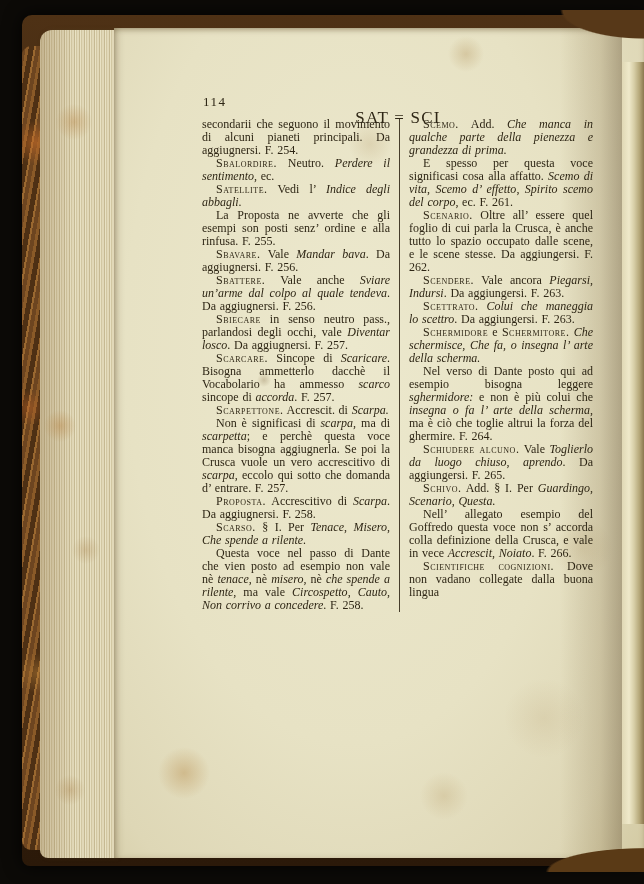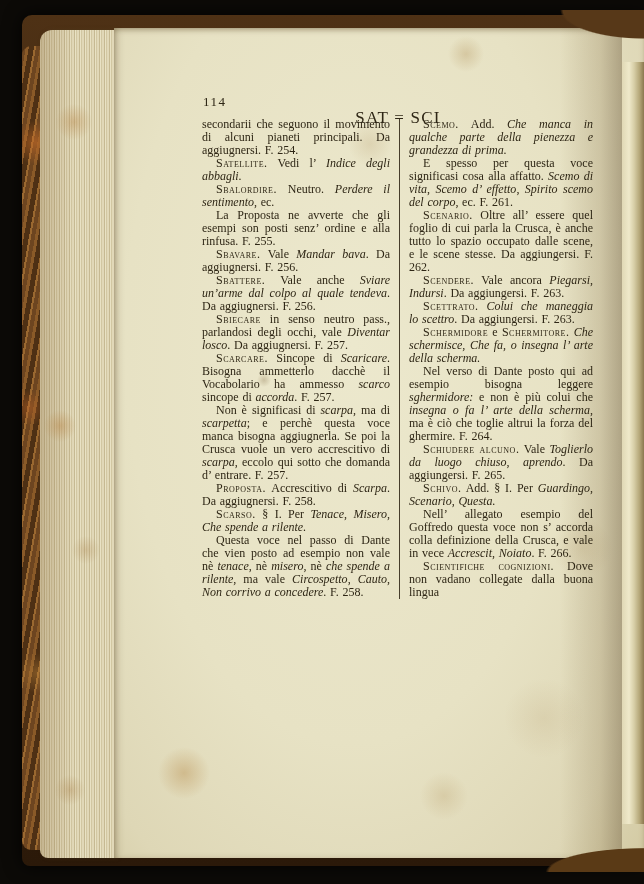--- a/index.html
+++ b/index.html
@@ -113,27 +113,28 @@
     <div class="gutter"></div>
     <div class="sliver"></div>
     <div class="content">
       <div class="header">
         <span class="pagenum">114</span>
         <span class="runhead">SAT = SCI</span>
       </div>
       <div class="columns">
         <div class="col col-left">
             <p class="para noindent"><span class="n">secondarii che seguono il movimento di alcuni pianeti principali. Da aggiugnersi. F. 254.</span></p>
+            <p class="para"><span class="sc">Sbalordire.</span><span class="n"> Neutro. </span><span class="i">Perdere il sentimento</span><span class="n">, ec.</span></p>
             <p class="para"><span class="sc">Satellite.</span><span class="n"> Vedi l’ </span><span class="i">Indice degli abbagli.</span></p>
-            <p class="para"><span class="sc">Sbalordire.</span><span class="n"> Neutro. </span><span class="i">Perdere il sentimento</span><span class="n">, ec.</span></p>
             <p class="para"><span class="n">La Proposta ne avverte che gli esempi son posti senz’ ordine e alla rinfusa. F. 255.</span></p>
             <p class="para"><span class="sc">Sbavare.</span><span class="n"> Vale </span><span class="i">Mandar bava</span><span class="n">. Da aggiugnersi. F. 256.</span></p>
             <p class="para"><span class="sc">Sbattere.</span><span class="n"> Vale anche </span><span class="i">Sviare un’arme dal colpo al quale tendeva</span><span class="n">. Da aggiugnersi. F. 256.</span></p>
             <p class="para"><span class="sc">Sbiecare</span><span class="n"> in senso neutro pass., parlandosi degli occhi, vale </span><span class="i">Diventar losco</span><span class="n">. Da aggiugnersi. F. 257.</span></p>
             <p class="para"><span class="sc">Scarcare.</span><span class="n"> Sincope di </span><span class="i">Scaricare</span><span class="n">. Bisogna ammetterlo dacchè il Vocabolario ha ammesso </span><span class="i">scarco</span><span class="n"> sincope di </span><span class="i">accorda</span><span class="n">. F. 257.</span></p>
+            <p class="para"><span class="sc">Scarpettone.</span><span class="n"> Accrescit. di </span><span class="i">Scarpa.</span></p>
             <p class="para"><span class="n">Non è significasi di </span><span class="i">scarpa</span><span class="n">, ma di </span><span class="i">scarpetta</span><span class="n">; e perchè questa voce manca bisogna aggiugnerla. Se poi la Crusca vuole un vero accrescitivo di </span><span class="i">scarpa</span><span class="n">, eccolo qui sotto che domanda d’ entrare. F. 257.</span></p>
             <p class="para"><span class="sc">Proposta.</span><span class="n"> Accrescitivo di </span><span class="i">Scarpa</span><span class="n">. Da aggiugnersi. F. 258.</span></p>
             <p class="para"><span class="sc">Scarso.</span><span class="n"> § I. Per </span><span class="i">Tenace</span><span class="n">, </span><span class="i">Misero</span><span class="n">, </span><span class="i">Che spende a rilente.</span></p>
             <p class="para"><span class="n">Questa voce nel passo di Dante che vien posto ad esempio non vale nè </span><span class="i">tenace</span><span class="n">, nè </span><span class="i">misero</span><span class="n">, nè </span><span class="i">che spende a rilente</span><span class="n">, ma vale </span><span class="i">Circospetto</span><span class="n">, </span><span class="i">Cauto</span><span class="n">, </span><span class="i">Non corrivo a concedere</span><span class="n">. F. 258.</span></p>
           </div>
         <div class="divider"></div>
         <div class="col col-right">
             <p class="para"><span class="sc">Scemo.</span><span class="n"> Add. </span><span class="i">Che manca in qualche parte della pienezza e grandezza di prima.</span></p>
             <p class="para"><span class="n">E spesso per questa voce significasi cosa alla affatto. </span><span class="i">Scemo di vita</span><span class="n">, </span><span class="i">Scemo d’ effetto</span><span class="n">, </span><span class="i">Spirito scemo del corpo</span><span class="n">, ec. F. 261.</span></p>
             <p class="para"><span class="sc">Scenario.</span><span class="n"> Oltre all’ essere quel foglio di cui parla la Crusca, è anche tutto lo spazio occupato dalle scene, e le scene stesse. Da aggiungersi. F. 262.</span></p>

